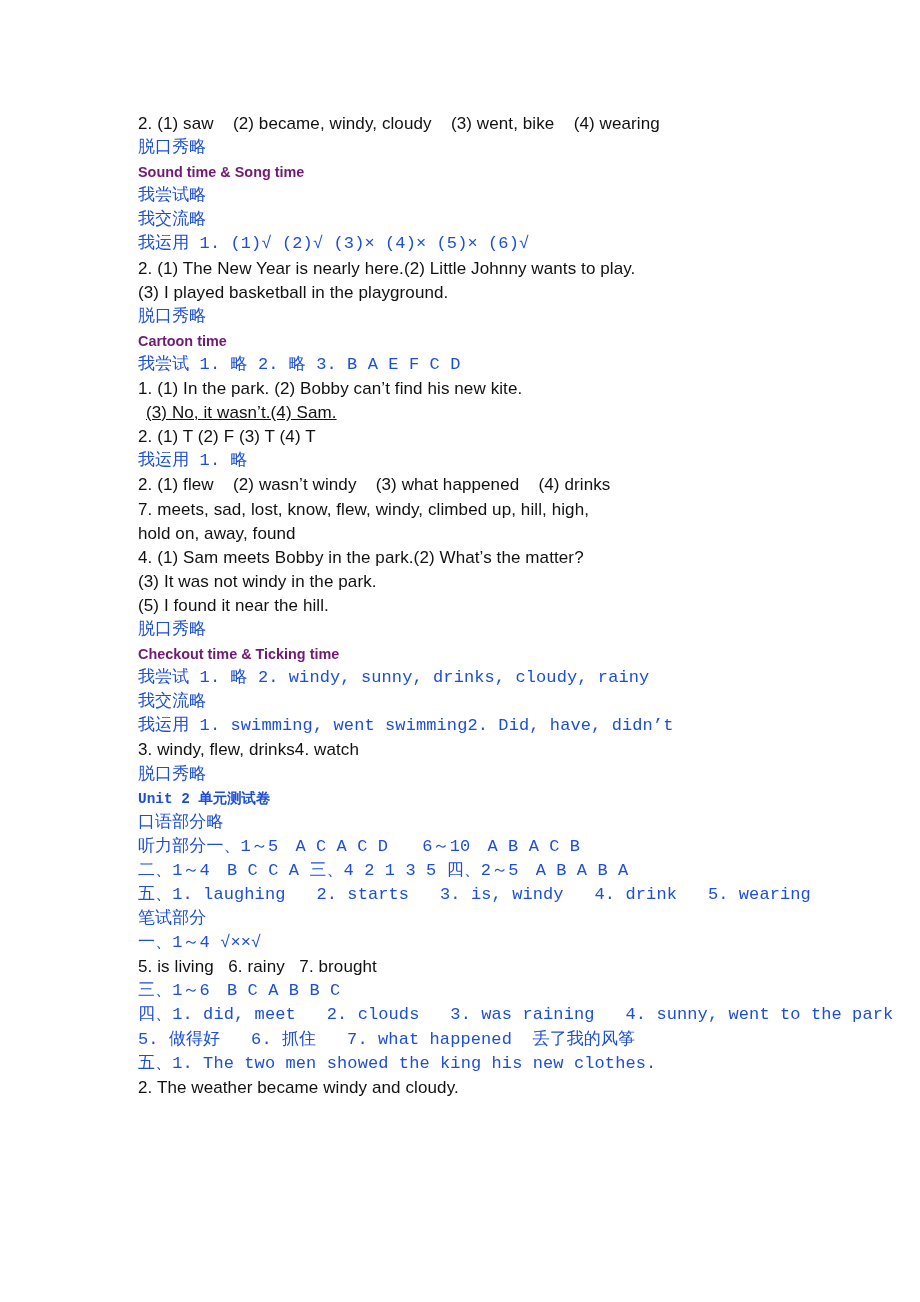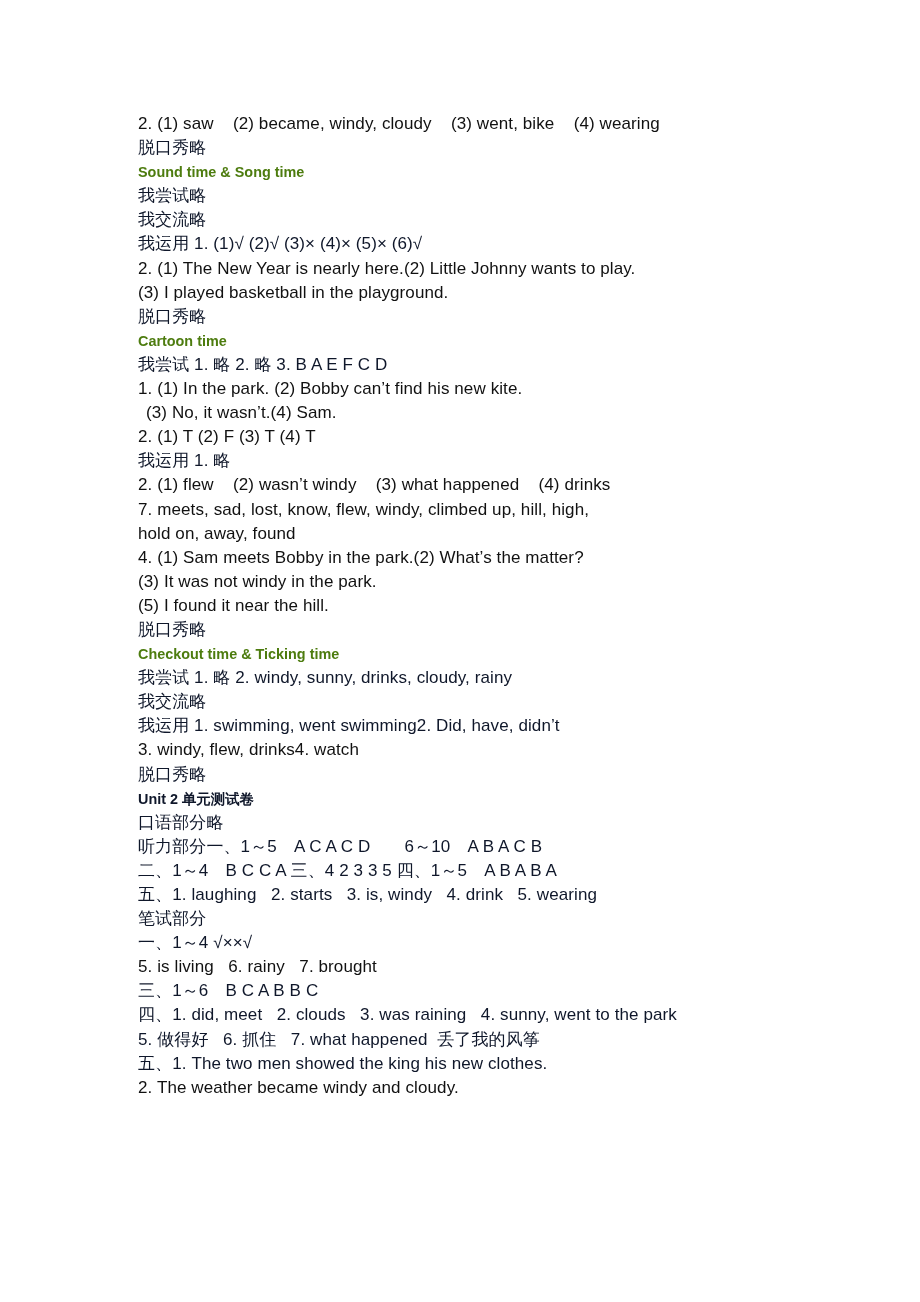--- a/index.html
+++ b/index.html
@@ -32,28 +32,29 @@
     line-height: 24.1px;
     white-space: pre;
     letter-spacing: 0.1px;
     color: #111111;
   }
   .heading {
     font-weight: bold;
     font-size: 14.4px;
     line-height: 24.1px;
     white-space: pre;
-    color: #4d7c0f;
+    color: #701a75;
   }
   .cn {
-    font-family: Liberation Sans, sans-serif;
-    color: #0f172a;
+    font-family: Liberation Mono, monospace;
+    color: #1d4ed8;
   }
   .indent {
     padding-left: 8px;
+    text-decoration: underline;
   }
 </style>
 </head>
 <body>
 
 <div id="page">
   <div id="content">
 
     <div class="line">2. (1) saw    (2) became, windy, cloudy    (3) went, bike    (4) wearing</div>
     <div class="line cn">脱口秀略</div>
@@ -79,21 +80,21 @@
     <div class="line cn">脱口秀略</div>
     <div class="heading">Checkout time &amp; Ticking time</div>
     <div class="line cn">我尝试 1. 略 2. windy, sunny, drinks, cloudy, rainy</div>
     <div class="line cn">我交流略</div>
     <div class="line cn">我运用 1. swimming, went swimming2. Did, have, didn’t</div>
     <div class="line">3. windy, flew, drinks4. watch</div>
     <div class="line cn">脱口秀略</div>
     <div class="heading cn">Unit 2 单元测试卷</div>
     <div class="line cn">口语部分略</div>
     <div class="line cn">听力部分一、1～5　A C A C D　　6～10　A B A C B</div>
-    <div class="line cn">二、1～4　B C C A 三、4 2 3 3 5 四、1～5　A B A B A</div>
+    <div class="line cn">二、1～4　B C C A 三、4 2 1 3 5 四、2～5　A B A B A</div>
     <div class="line cn">五、1. laughing   2. starts   3. is, windy   4. drink   5. wearing</div>
     <div class="line cn">笔试部分</div>
     <div class="line cn">一、1～4 √××√</div>
     <div class="line">5. is living   6. rainy   7. brought</div>
     <div class="line cn">三、1～6　B C A B B C</div>
     <div class="line cn">四、1. did, meet   2. clouds   3. was raining   4. sunny, went to the park</div>
     <div class="line cn">5. 做得好   6. 抓住   7. what happened  丢了我的风筝</div>
     <div class="line cn">五、1. The two men showed the king his new clothes.</div>
     <div class="line">2. The weather became windy and cloudy.</div>
 

